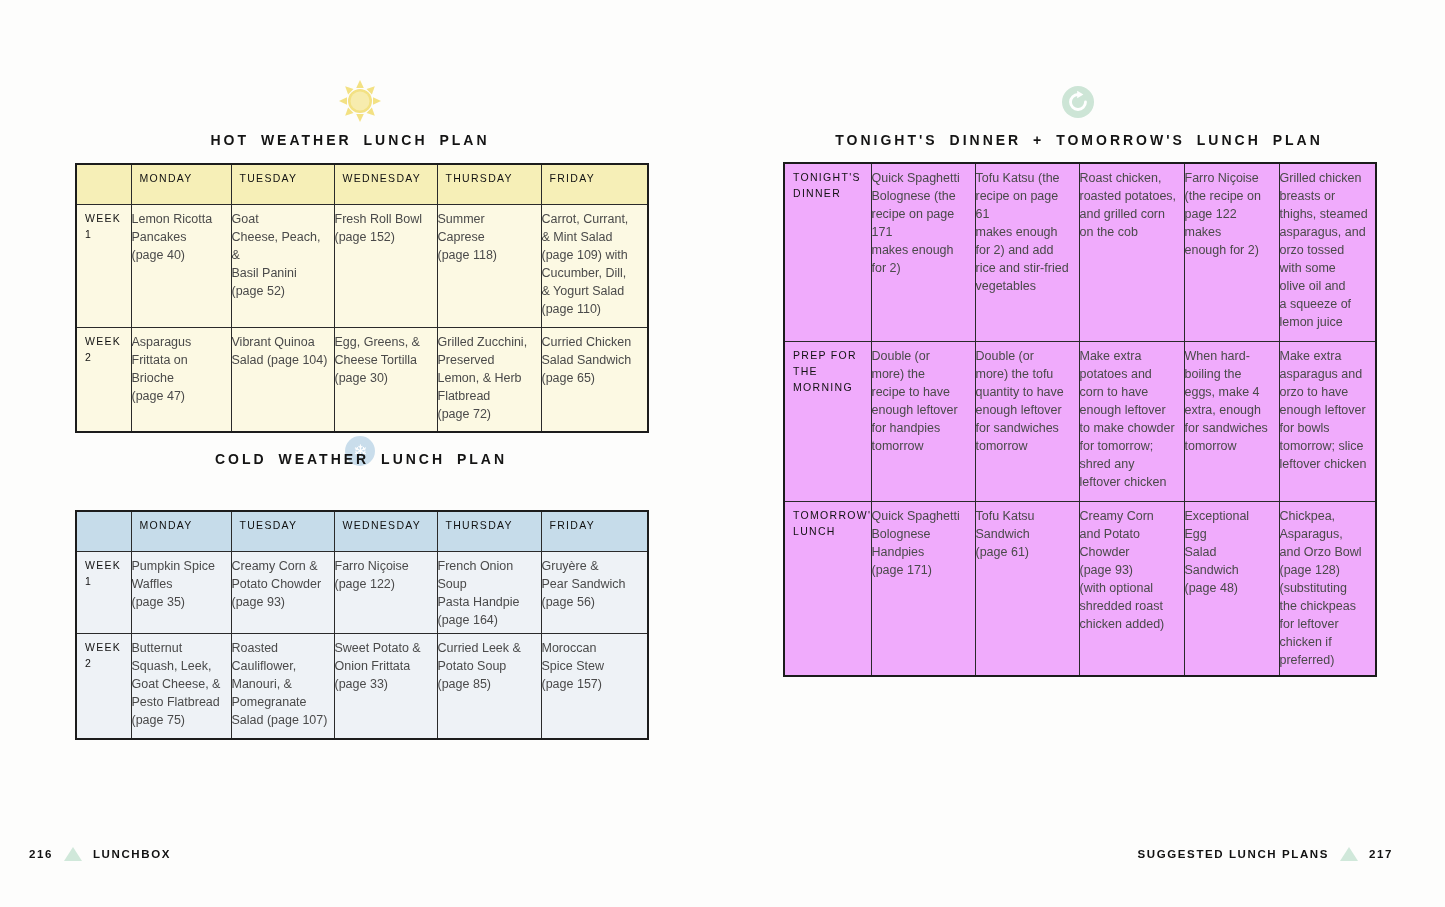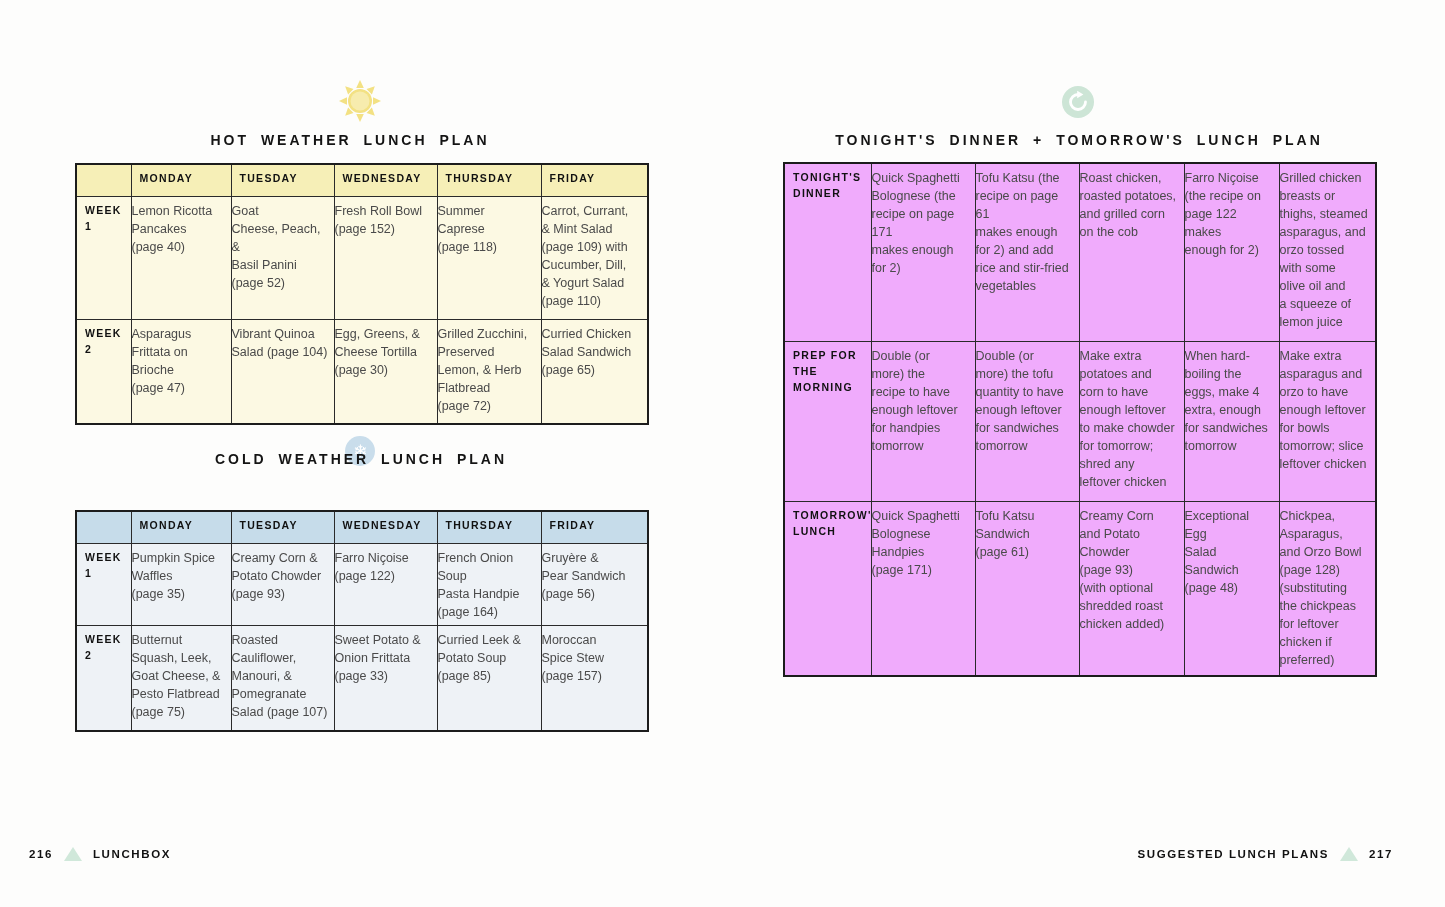--- a/index.html
+++ b/index.html
@@ -21,22 +21,22 @@
   }
   table.plan-table {
     position:absolute; border-collapse:collapse; table-layout:fixed;
     border:2px solid #1c1c1c;
   }
   table.plan-table th, table.plan-table td {
     border:1px solid #2a2a2a; vertical-align:top; text-align:left;
     overflow:hidden;
   }
   table.plan-table th {
-    font-size:10.5px; font-weight:bold; letter-spacing:1.3px; color:#111;
-    padding:5px 6px 10px 8px; white-space:pre-line; line-height:16px;
+    font-size:10.5px; font-weight:normal; letter-spacing:1.3px; color:#111;
+    padding:5px 6px 18px 8px; white-space:pre-line; line-height:16px;
   }
   table.plan-table td {
     font-size:12.5px; line-height:18px; color:#4a4a4a;
     padding:5px 6px 4px 0; white-space:pre-line;
   }
   .hot .hdr      { background:#f6efb7; }
   .hot td, .hot .rowlabel { background:#fcf9e3; }
   .cold .hdr     { background:#c6dcea; }
   .cold td, .cold .rowlabel { background:#eef2f6; }
   .grn .hdr      { background:#d3e5d9; }

